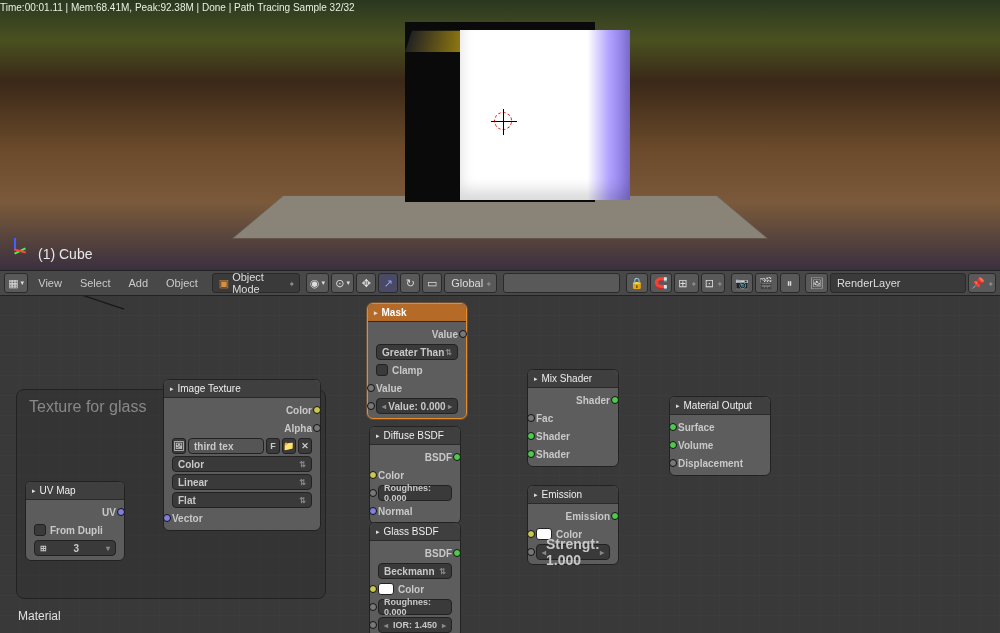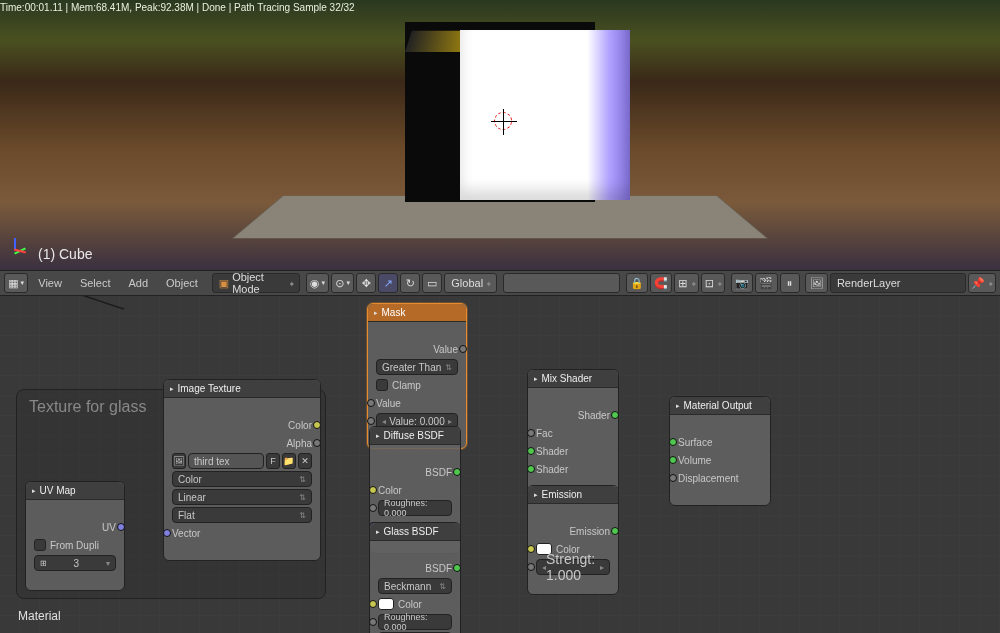--- a/index.html
+++ b/index.html
@@ -30,35 +30,35 @@
   .menu { color:#cacaca; padding:0 8px; cursor:pointer; }
   .spacer { width:2px; }
   .dd::after { content:"◂▸"; font-size:7px; letter-spacing:-2px; margin-left:4px; transform:rotate(90deg); display:inline-block; color:#888; }
 
   .node-area { position:relative; height: 337px; background:#393939; background-image: repeating-linear-gradient(to right, transparent 0 19px, #3c3c3c 19px 20px), repeating-linear-gradient(to bottom, transparent 0 19px, #3c3c3c 19px 20px); overflow:hidden; }
   .mat-label { position:absolute; bottom:10px; left:18px; color:#e0e0e0; font-size:12px; }
 
   .node { position:absolute; background:rgba(98,98,98,0.88); border:1px solid #222; border-radius:6px; font-size:10px; }
   .node .title { background:rgba(60,60,60,0.9); border-bottom:1px solid #2a2a2a; padding:3px 6px; color:#eee; border-radius:6px 6px 0 0; display:flex; align-items:center; gap:4px; }
   .node .title .tri { font-size:7px; color:#ddd; }
-  .node .body { padding:18px 4px; }
+  .node .body { padding:3px 4px;font-weight:bold; }
   .row { display:flex; align-items:center; height:18px; gap:4px; position:relative; padding:0 4px; }
   .row.right { justify-content:flex-end; }
   .socket { width:8px; height:8px; border-radius:50%; border:1px solid #111; position:absolute; }
   .sk-l { left:-5px; } .sk-r { right:-5px; }
   .c-gray { background:#787878; } .c-yellow { background:#c8c850; } .c-green { background:#50c850; } .c-purple { background:#8080e0; }
 
   .field { background:#3a3a3a; border:1px solid #222; border-radius:4px; height:16px; flex:1; padding:0 5px; display:flex; align-items:center; justify-content:space-between; }
   .field .ar { color:#888; font-size:8px; }
   .drop { background:#3a3a3a; border:1px solid #222; border-radius:4px; height:16px; flex:1; padding:0 5px; display:flex; align-items:center; justify-content:space-between; }
   .drop::after { content:"⇅"; font-size:8px; color:#888; }
   .check { width:12px; height:12px; border:1px solid #222; border-radius:3px; background:#3a3a3a; }
   .swatch { width:16px; height:12px; border:1px solid #222; border-radius:3px; background:#fff; }
   .sel-node { border-color:#e88b2c; box-shadow: 0 0 0 1px #e88b2c44; }
-  .sel-node .title { background:#b56a28; color:#fff; }
+  .sel-node .title { background:#b56a28; color:#fff;font-weight:bold; }
   .mini { width:14px; height:16px; background:#3a3a3a; border:1px solid #222; border-radius:3px; padding:0; display:inline-flex; align-items:center; justify-content:center; font-size:9px;}
 
   .frame { position:absolute; background:rgba(50,50,50,0.55); border:1px solid #222; border-radius:8px;margin-top:38px; }
   .frame .flabel { color:#888; font-size:16px; padding:8px 12px; }
 
   svg.links { position:absolute; inset:0; pointer-events:none; }
   svg.links path { stroke:#1a1a1a; stroke-width:1.5; fill:none; }
   svg.links path.hl { stroke:#e0e0e0; stroke-width:2; }
 </style>
 </head>

